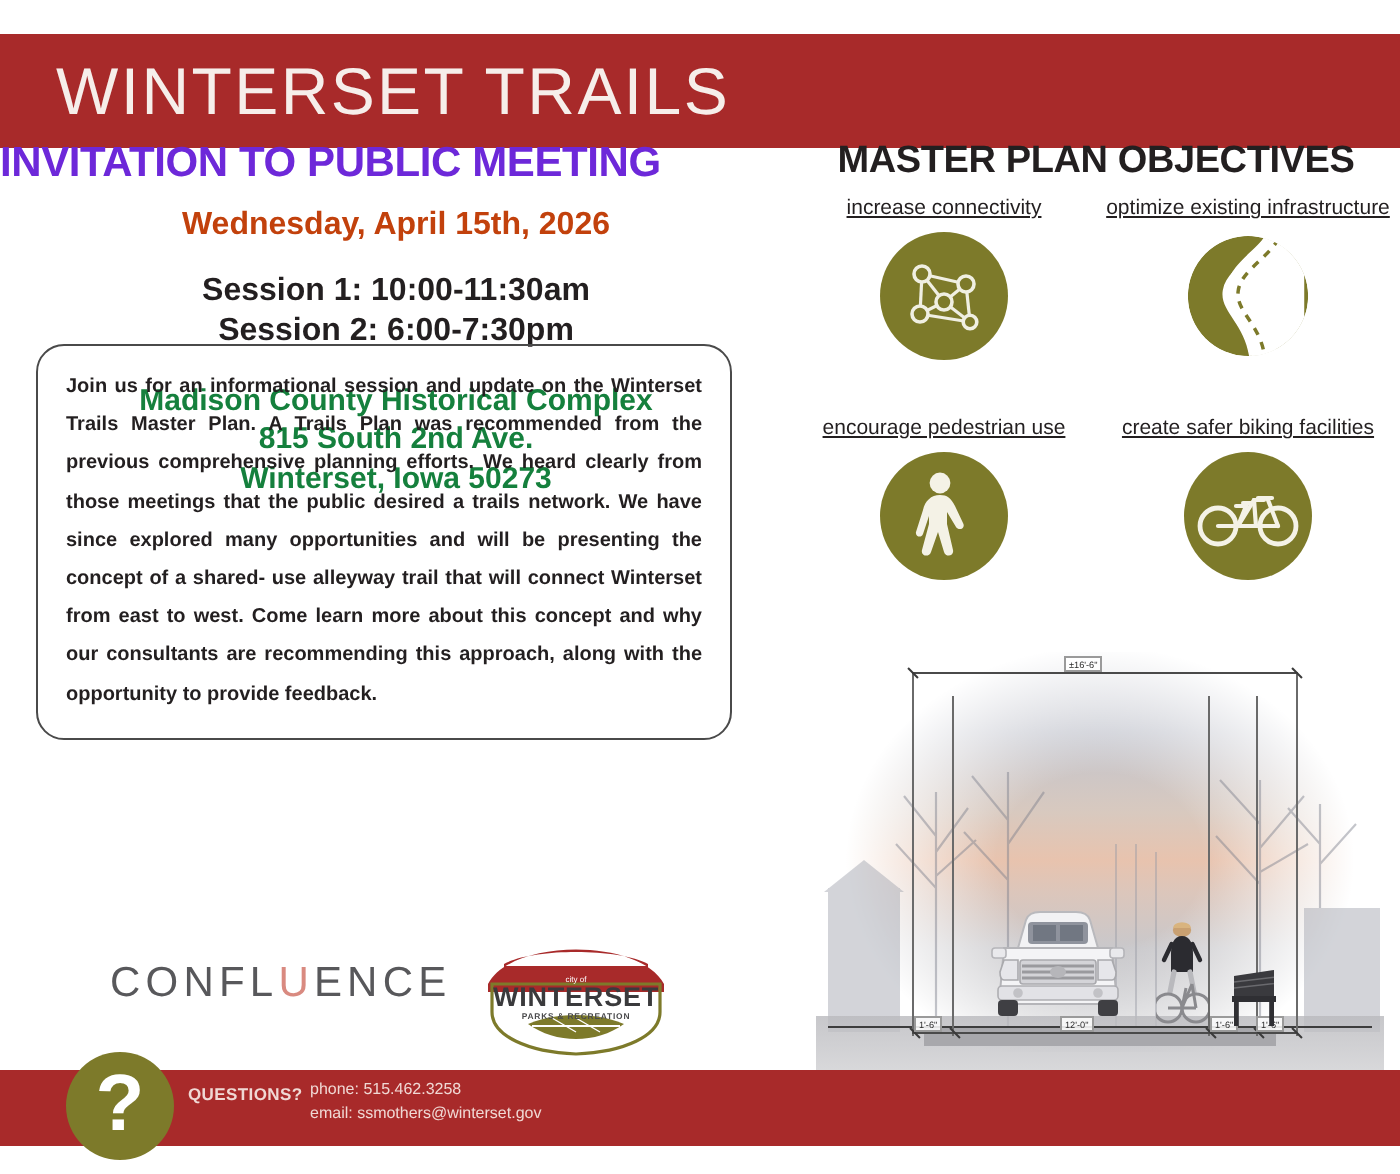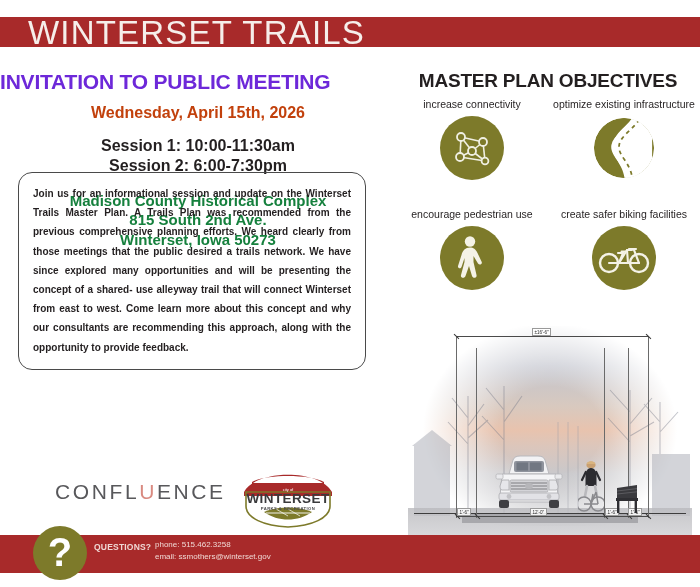--- a/index.html
+++ b/index.html
@@ -7,21 +7,21 @@
     width:700px;height:587px;
     background:#ffffff;
     font-family:"Liberation Sans", sans-serif;
     color:#231f20;
     overflow:hidden;
     position:relative;
   }
 
   
   .header-bar{
-    position:absolute;left:0;top:17px;width:700px;height:30px;
+    position:absolute;left:0;top:17px;width:700px;height:57px;
     background:#a82a2a;
     display:flex;align-items:center;
   }
   .header-title{
     color:#f6eeea;
     font-size:33px;
     letter-spacing:1.2px;
     font-weight:400;
     padding-left:28px;
     font-family:"Liberation Sans", sans-serif;
@@ -139,20 +139,21 @@
     letter-spacing:-0.2px;
   }
   .obj-grid{
     position:relative;
     width:304px;height:250px;
     margin-top:6px;
   }
   .obj-cell{
     position:absolute;width:152px;
     text-align:center;
+    text-decoration:underline;
   }
   .obj-cell.c1{left:0;top:0;}
   .obj-cell.c2{left:152px;top:0;}
   .obj-cell.c3{left:0;top:110px;}
   .obj-cell.c4{left:152px;top:110px;}
   .obj-label{
     font-size:10.5px;
     line-height:1.25;
     color:#231f20;
     margin-bottom:5px;

